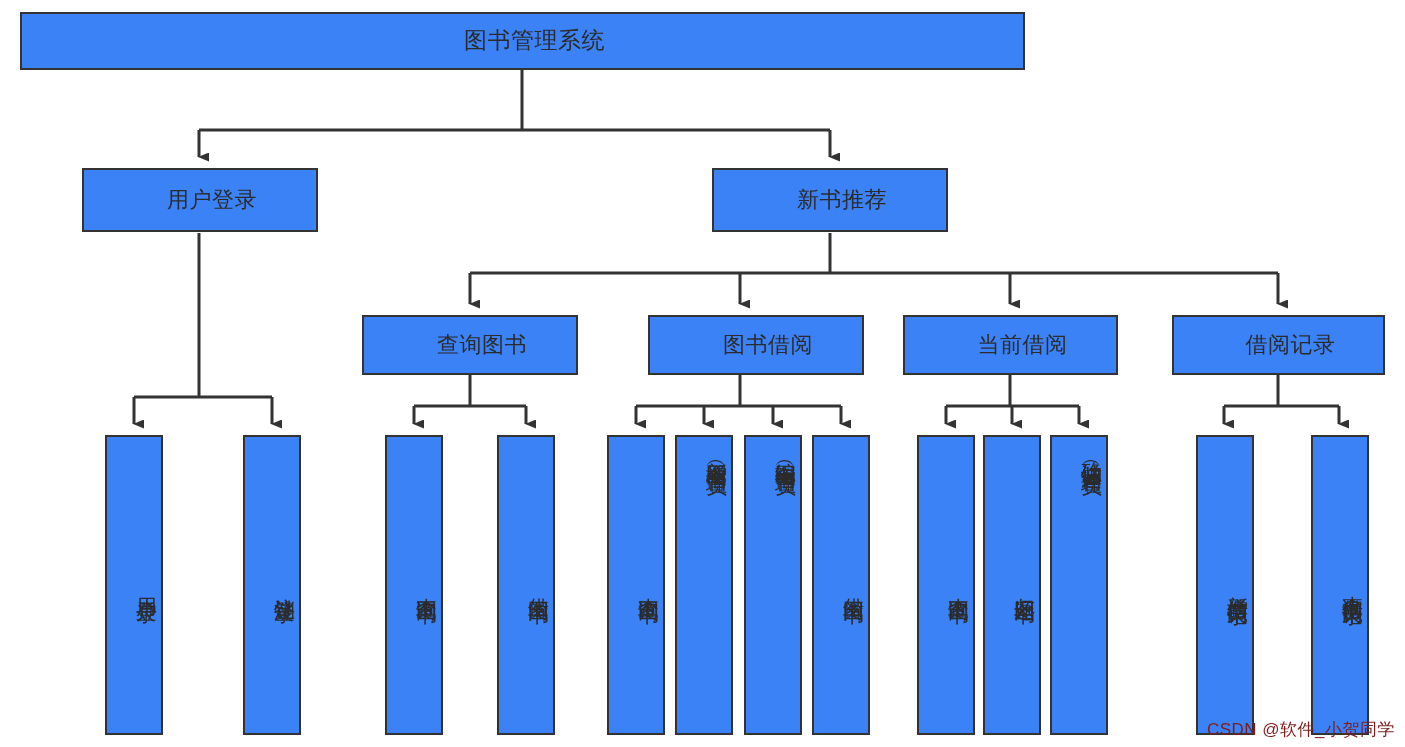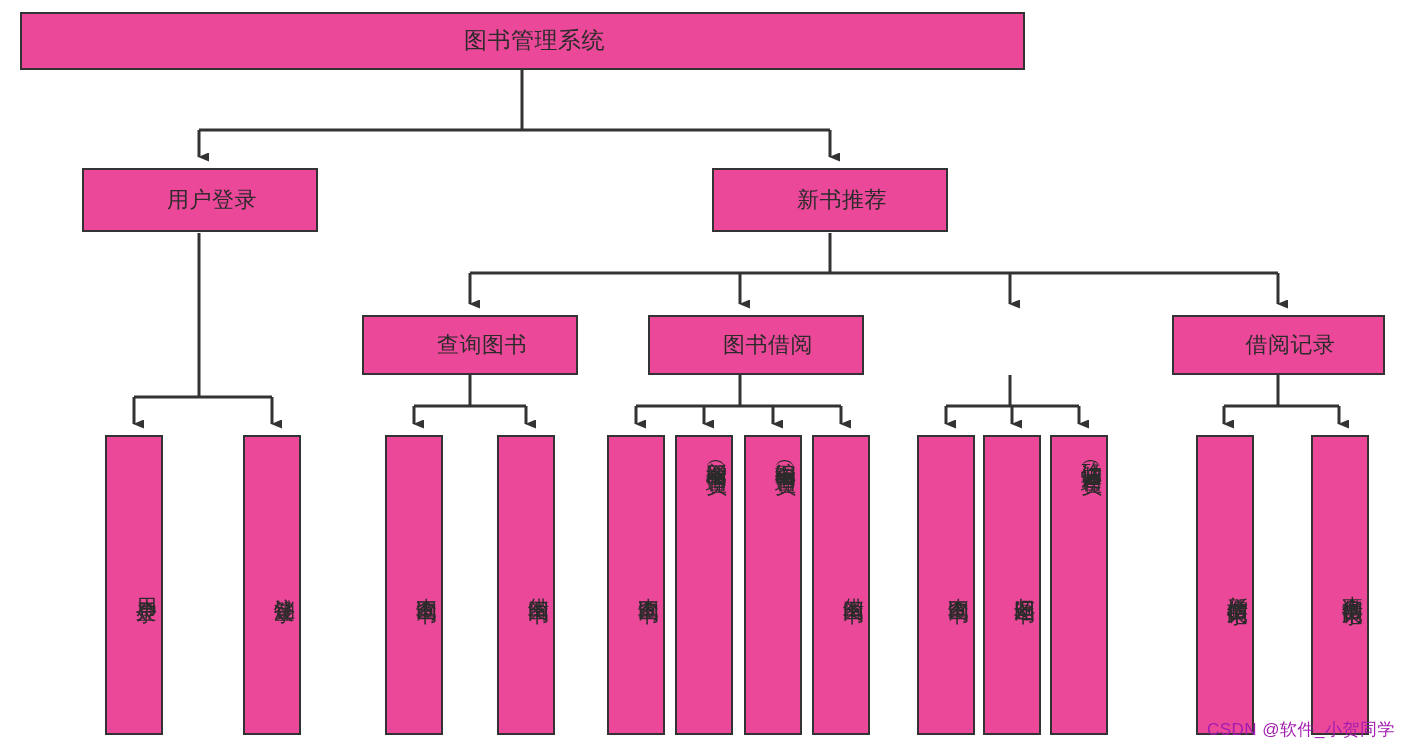--- a/index.html
+++ b/index.html
@@ -22,21 +22,21 @@
     position: absolute;
     left: 0;
     top: 0;
     width: 1405px;
     height: 747px;
     pointer-events: none;
   }
   .node {
     position: absolute;
     box-sizing: border-box;
-    background: #ec4899;
+    background: #3b82f6;
     border: 2px solid #333333;
     display: flex;
     align-items: center;
     justify-content: center;
     color: #2b2b2b;
     padding-left: 24px;
   }
   .node .label {
     display: block;
     text-align: center;
@@ -66,21 +66,21 @@
     text-orientation: upright;
     font-size: 21px;
     line-height: 1.18;
     letter-spacing: 2px;
   }
   #watermark {
     position: absolute;
     right: 10px;
     bottom: 6px;
     font-size: 17px;
-    color: #a21caf;
+    color: #7f1d1d;
     letter-spacing: 0.5px;
     white-space: nowrap;
     user-select: none;
     margin-left: 42px;
   }
 </style>
 </head>
 <body>
 
 <div id="diagram-root">
@@ -148,20 +148,23 @@
   </div>
 
   <div class="node horiz" style="left:362px; top:315px; width:216px; height:60px;">
     <span class="label">查询图书</span>
   </div>
 
   <div class="node horiz" style="left:648px; top:315px; width:216px; height:60px;">
     <span class="label">图书借阅</span>
   </div>
 
+  <div class="node horiz" style="left:903px; top:315px; width:215px; height:60px;">
+    <span class="label">当前借阅</span>
+  </div>
 
   <div class="node horiz" style="left:1172px; top:315px; width:213px; height:60px;">
     <span class="label">借阅记录</span>
   </div>
 
   <div class="node vert centered" style="left:105px; top:435px; width:58px; height:300px;">
     <span class="label">用户登录</span>
   </div>
 
   <div class="node vert centered" style="left:243px; top:435px; width:58px; height:300px;">

